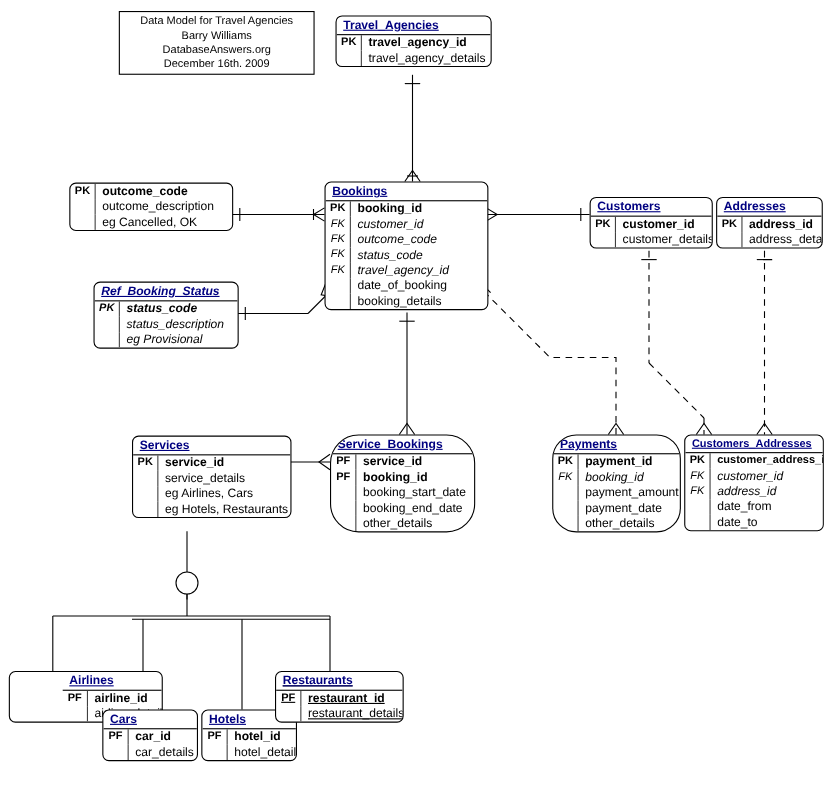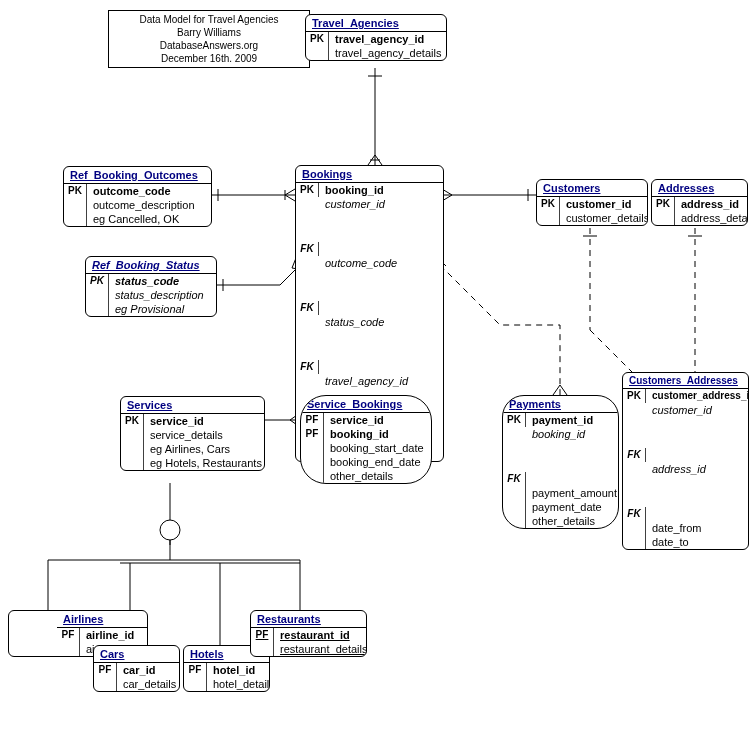--- a/index.html
+++ b/index.html
@@ -35,34 +35,34 @@
     line-height: 14px;
   }
   .keycol {
     width: 22px;
     min-width: 22px;
     border-right: 1px solid #404040;
     text-align: center;
     font-weight: bold;
     font-size: 10px;
   }
-  .fk { font-style: italic; font-weight: bold; margin-top: 45px; }
+  .fk { font-style: italic; font-weight: normal; }
   .attr {
     padding: 0 6px;
     white-space: nowrap;
   }
   .attr.bold { font-weight: bold; }
   .attr.italic { font-style: italic; }
   .infobox {
     position: absolute;
     border: 1px solid #000;
     background: #fff;
     text-align: center;
     font-size: 10px;
-    padding: 2px 20px;
+    padding: 2px 8px;
     line-height: 13px;
   }
   svg.connector {
     position: absolute; left:0; top:0;
     width: 749px; height: 733px;
     pointer-events: none;
   }
 </style>
 </head>
 <body>
@@ -144,21 +144,20 @@
         <div class="attr bold">travel_agency_id</div>
       </div>
     <div class="row">
         <div class="keycol"></div>
         <div class="attr">travel_agency_details</div>
       </div>
   </div>
 </div>
 
 <div class="entity" style="left:63px; top:166px; width:147px;">
-  <div class="entity-title">Ref_Booking_Outcomes</div>
   <div class="rows">
     <div class="row">
         <div class="keycol">PK</div>
         <div class="attr bold">outcome_code</div>
       </div>
     <div class="row">
         <div class="keycol"></div>
         <div class="attr">outcome_description</div>
       </div>
     <div class="row">
@@ -315,21 +314,21 @@
         <div class="keycol"></div>
         <div class="attr">payment_date</div>
       </div>
     <div class="row">
         <div class="keycol"></div>
         <div class="attr">other_details</div>
       </div>
   </div>
 </div>
 
-<div class="entity" style="left:622px; top:372px; width:125px;">
+<div class="entity" style="left:622px; top:395px; width:125px;">
   <div class="entity-title" style="font-size:10px">Customers_Addresses</div>
   <div class="rows">
     <div class="row">
         <div class="keycol">PK</div>
         <div class="attr bold" style="font-size:10px">customer_address_id</div>
       </div>
     <div class="row">
         <div class="keycol fk">FK</div>
         <div class="attr italic">customer_id</div>
       </div>

